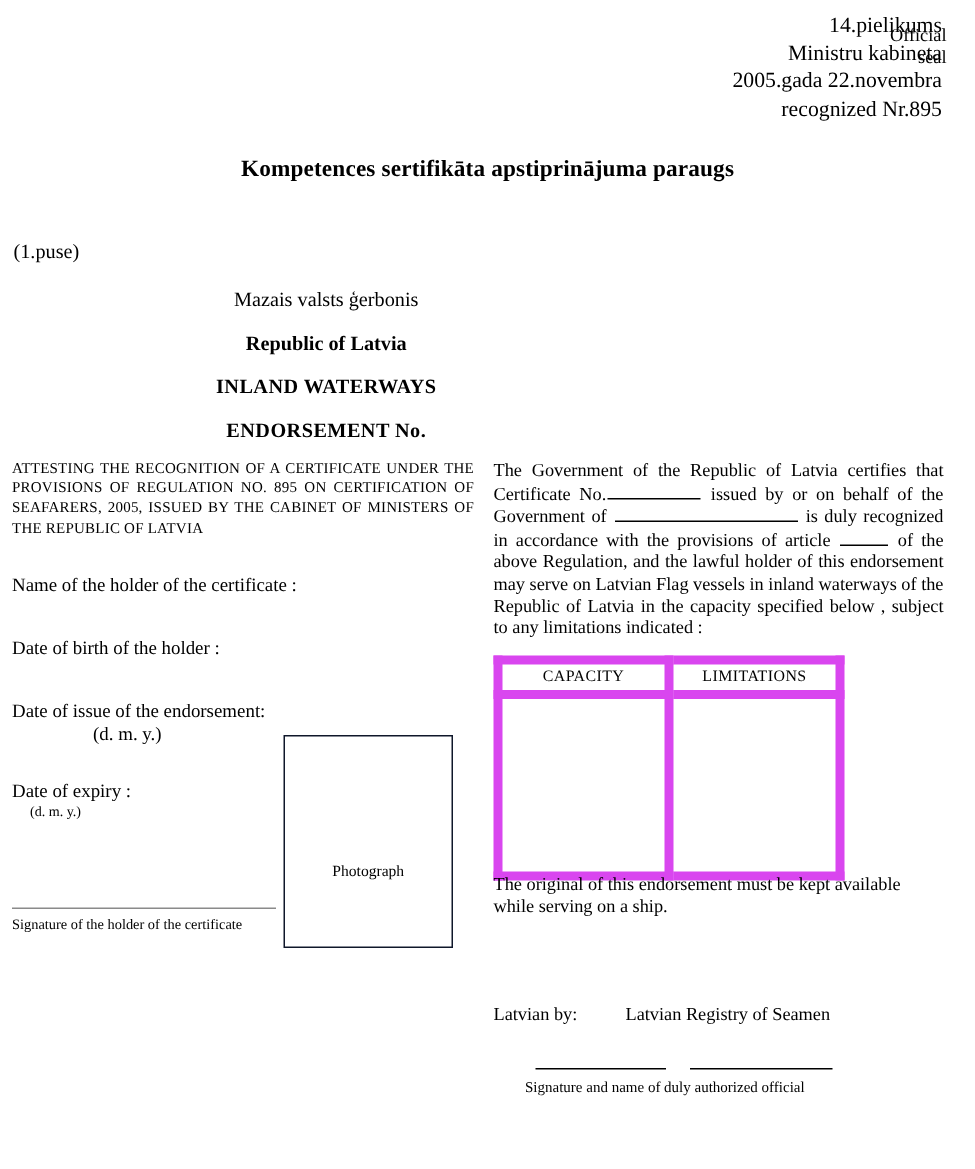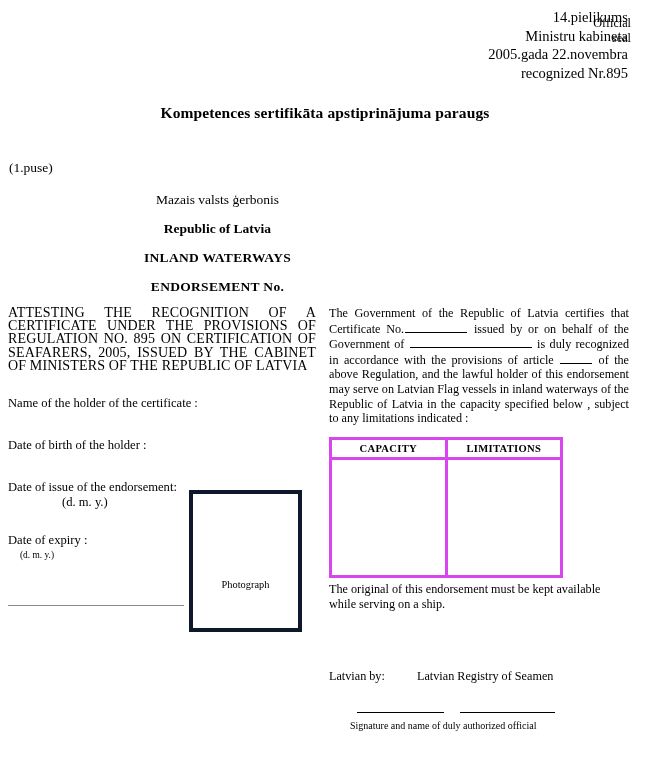--- a/index.html
+++ b/index.html
@@ -77,21 +77,21 @@
     width: 308px;
   }
   .col-right {
     position: absolute;
     top: 306px;
     left: 329px;
     width: 300px;
   }
 
   .attest {
-    font-size: 14px;
+    font-size: 10px;
     line-height: 13.2px;
     text-align: justify;
     text-justify: inter-word;
     letter-spacing: 0.15px;
   }
 
   .field {
     font-size: 12.6px;
     line-height: 15px;
   }
@@ -131,21 +131,21 @@
     white-space: nowrap;
   }
 
   
   .photo-box {
     position: absolute;
     left: 189px;
     top: 490px;
     width: 113px;
     height: 142px;
-    border: 4px solid #0f172a;
+    border: 1px solid #0f172a;
     box-sizing: border-box;
   }
   .photo-label {
     position: absolute;
     left: 0;
     right: 0;
     top: 85px;
     text-align: center;
     font-size: 10.4px;
   }
@@ -172,22 +172,22 @@
   .cap-table {
     position: absolute;
     left: 329px;
     top: 437px;
     width: 234px;
     border-collapse: collapse;
     table-layout: fixed;
   }
   .cap-table th,
   .cap-table td {
-    border: 3px solid #d946ef;
-    font-weight: bold;
+    border: 6px solid #d946ef;
+    font-weight: normal;
     font-size: 10.6px;
     letter-spacing: 0.3px;
     text-align: center;
     padding: 0;
   }
   .cap-table th { height: 17px; }
   .cap-table td { height: 115px; }
 
   
   .orig-note {
@@ -293,20 +293,21 @@
     </div>
 
     <div class="field field-4">
       <span>Date of expiry :</span>
       <span class="dmy-small">(d. m. y.)</span>
     </div>
   </div>
 
   <div class="sig-left">
     <div class="sig-rule"></div>
+    <div class="sig-caption">Signature of the holder of  the certificate</div>
   </div>
 
   <div class="photo-box">
     <div class="photo-label">Photograph</div>
   </div>
 
   <div class="col-right">
     <div class="gov-para"><span>The Government of the Republic of Latvia certifies that Certificate No.</span><span class="blank blank-a"></span> <span>issued by or on behalf  of the Government of</span> <span class="blank blank-b"></span> <span>is duly recognized in accordance with the provisions of article</span> <span class="blank blank-c"></span> <span>of the above Regulation, and the lawful holder of this endorsement may serve on Latvian Flag vessels in inland waterways of the Republic of Latvia in the capacity specified below , subject to any limitations indicated :</span></div>
   </div>
 

